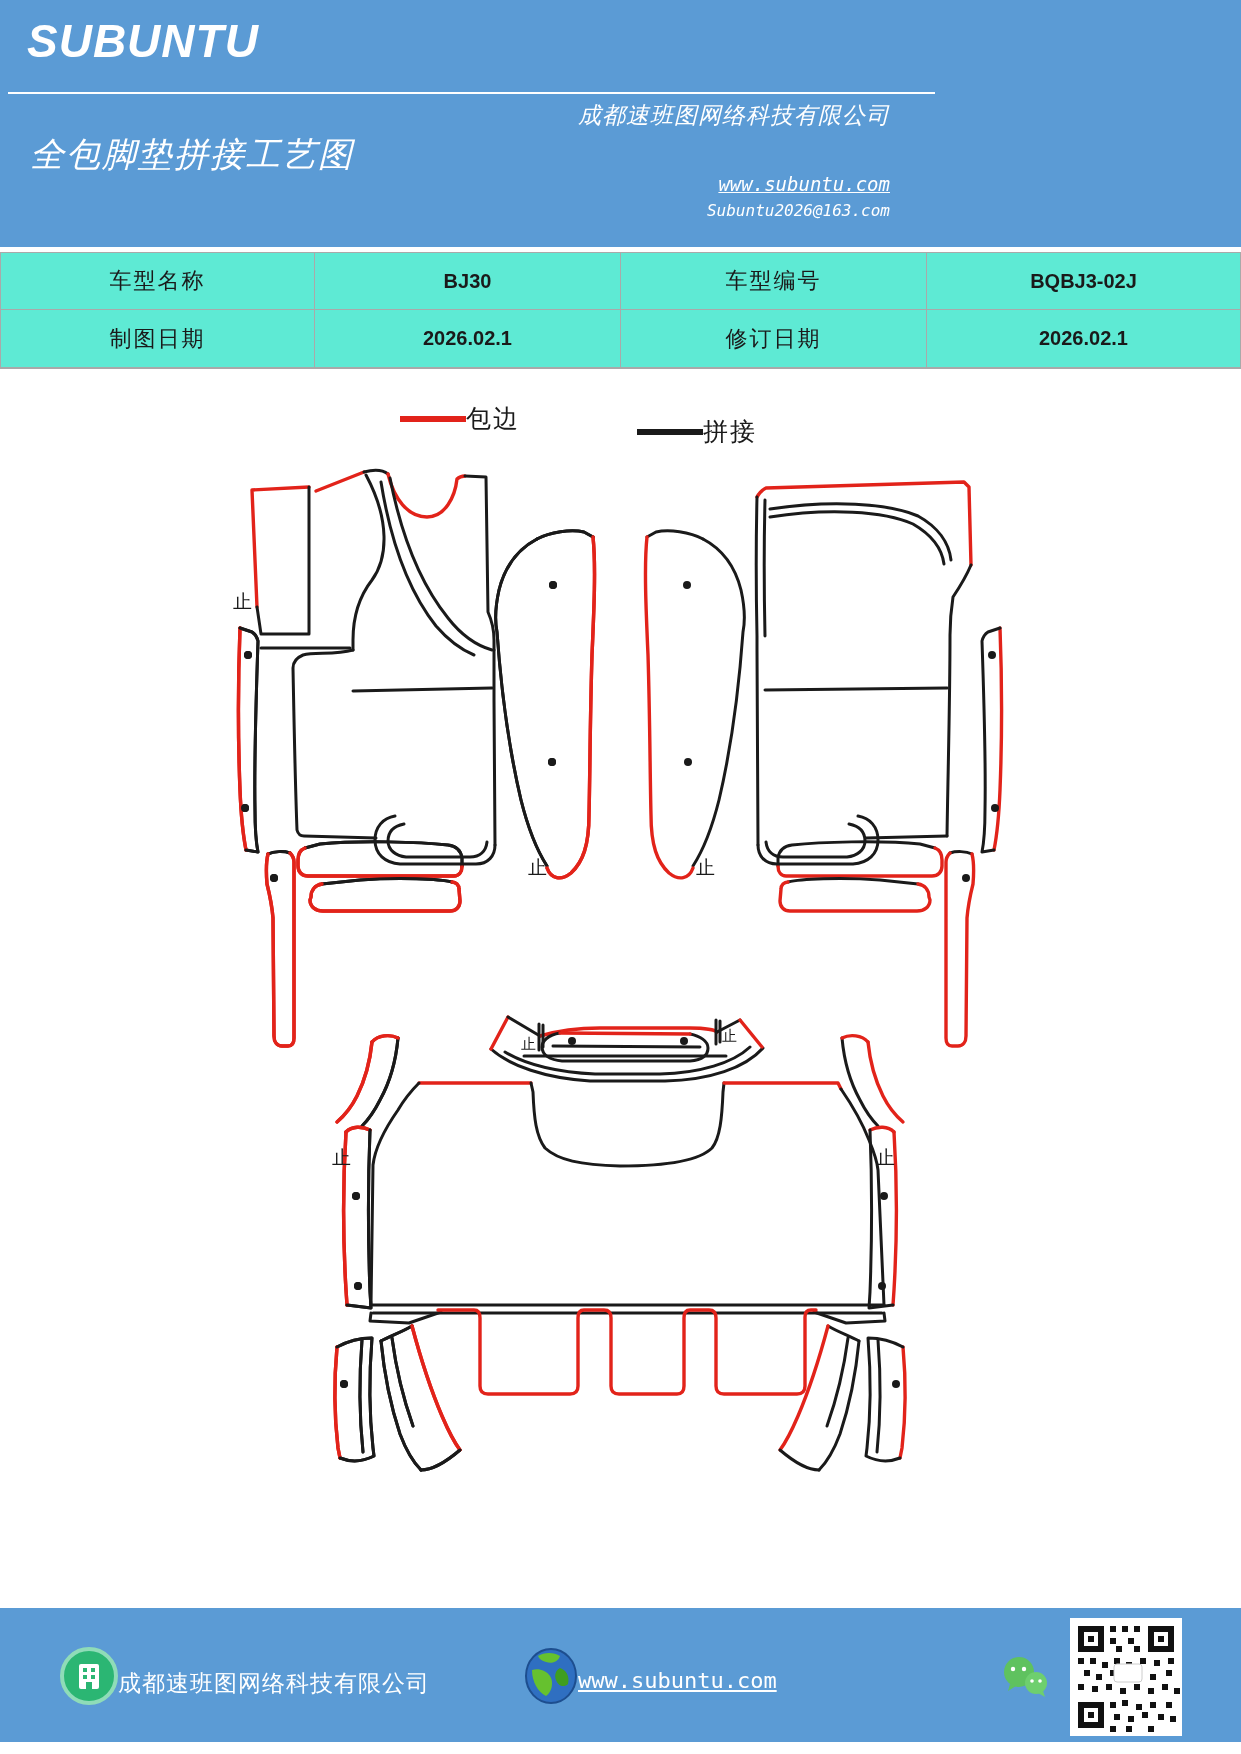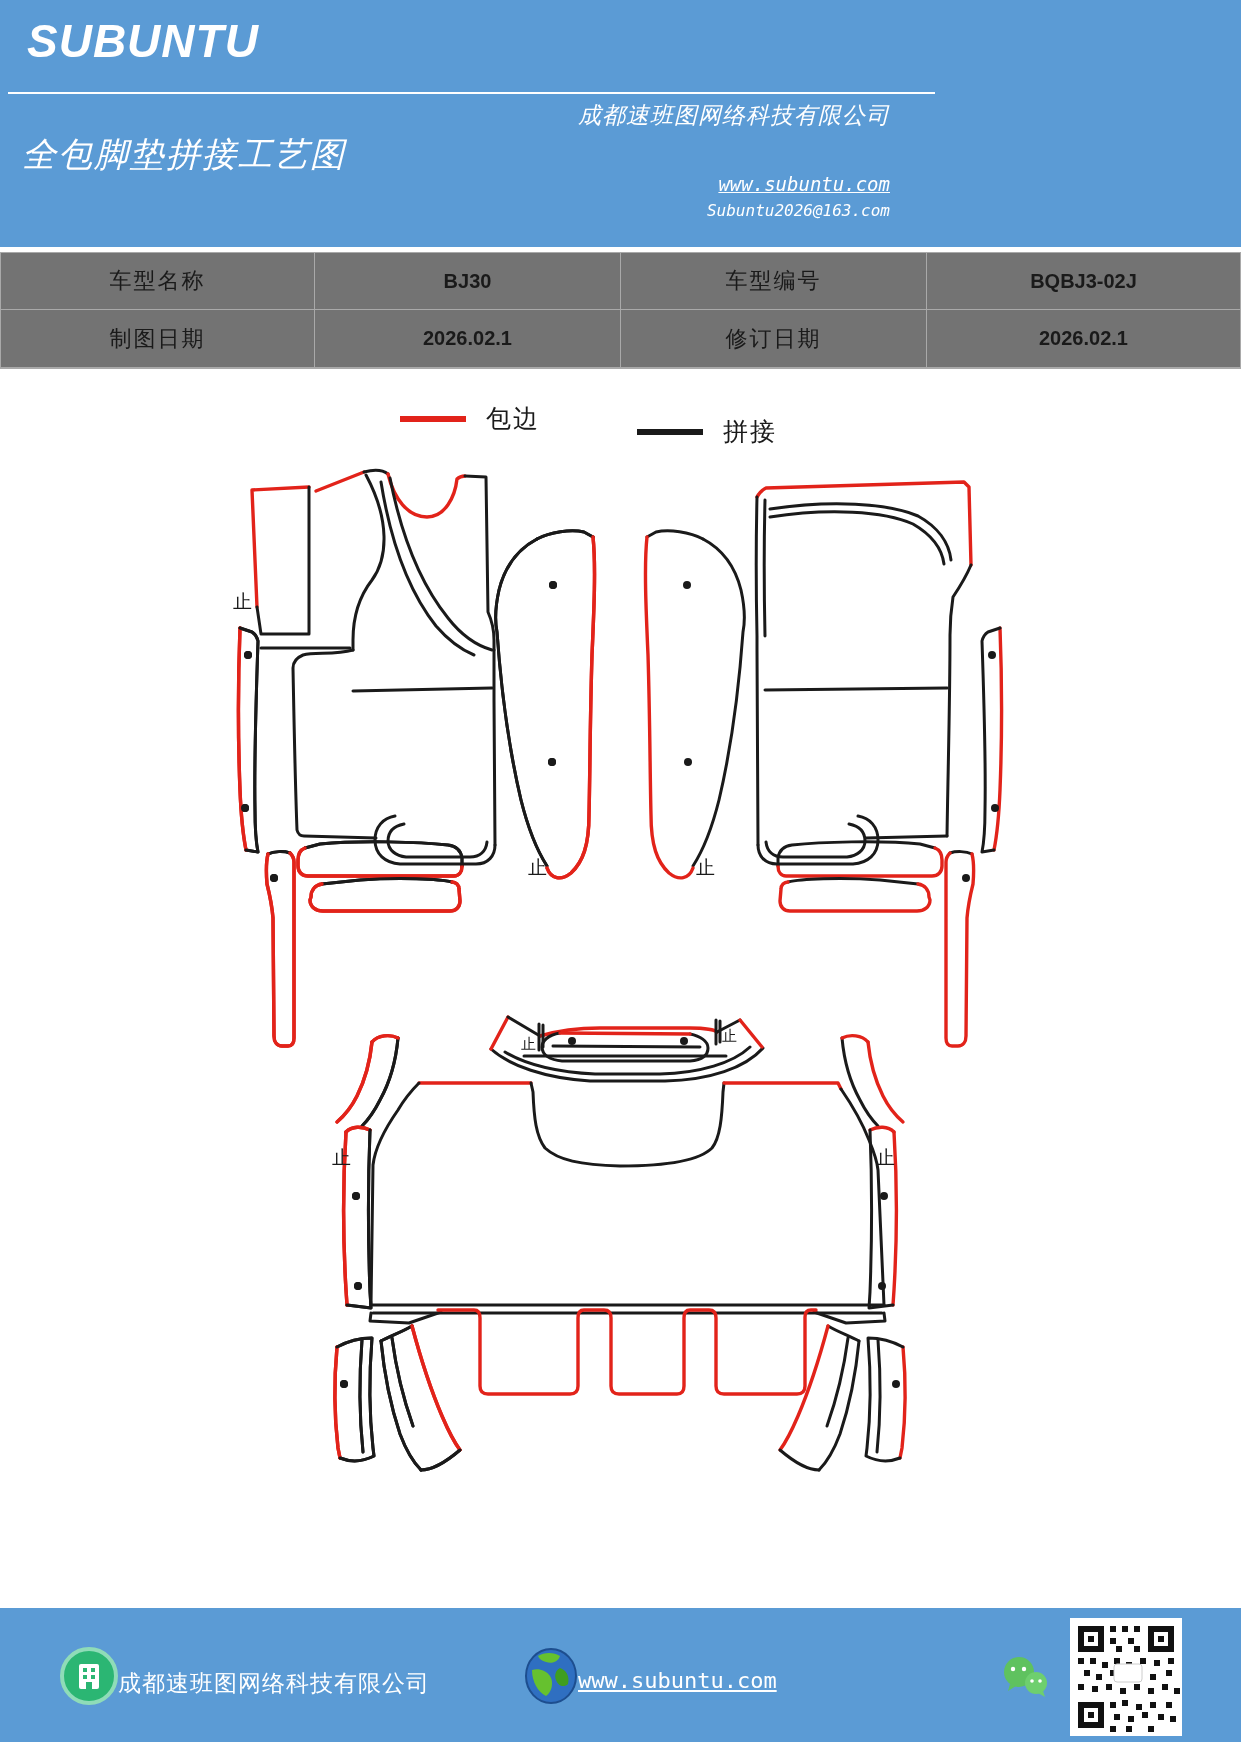--- a/index.html
+++ b/index.html
@@ -5,42 +5,42 @@
   html,body{margin:0;padding:0;}
   body{
     width:1241px;height:1754px;position:relative;overflow:hidden;
     background:#ffffff;font-family:"Liberation Sans",sans-serif;color:#1a1a1a;
   }
   
   .header{position:absolute;left:0;top:0;width:1241px;height:247px;background:#5b9bd5;font-style:italic;}
   .brand{position:absolute;left:27px;top:14px;font-size:46px;font-weight:bold;
          letter-spacing:1px;color:#ffffff;font-family:"Liberation Sans",sans-serif;}
   .header-rule{position:absolute;left:8px;top:92px;width:927px;height:2px;background:#ffffff;}
-  .page-title{position:absolute;left:22px;top:132px;font-size:34px;color:#ffffff;
+  .page-title{position:absolute;left:30px;top:132px;font-size:34px;color:#ffffff;
          font-family:"Liberation Serif","DejaVu Serif",serif;letter-spacing:2px;}
   .header-right{position:absolute;right:351px;top:100px;text-align:right;color:#ffffff;}
   .company-line{font-size:23px;font-family:"Liberation Serif","DejaVu Serif",serif;letter-spacing:1px;}
   .site-line{margin-top:42px;font-size:19px;font-family:"DejaVu Sans Mono",monospace;
          text-decoration:underline;cursor:pointer;}
   .mail-line{margin-top:6px;font-size:16px;font-family:"DejaVu Sans Mono",monospace;}
   .doc-type{position:absolute;right:40px;top:48px;font-size:86px;font-weight:bold;
          color:#ffffff;letter-spacing:5px;font-family:"Liberation Sans",sans-serif;}
   
   .info-table{position:absolute;left:0;top:252px;width:1239px;height:115px;
          display:grid;grid-template-columns:314px 306px 306px 313px;grid-template-rows:57px 58px;
-         border:1px solid #a9a9a9;background:#737373;}
+         border:1px solid #a9a9a9;background:#5eead4;}
   .info-cell{border-right:1px solid #a9a9a9;border-bottom:1px solid #a9a9a9;
          display:flex;align-items:center;justify-content:center;font-size:22px;}
   .info-cell:nth-child(4n){border-right:none;}
   .info-cell.lab{font-family:"Liberation Serif","DejaVu Serif",serif;letter-spacing:2px;}
   .info-cell.val{font-family:"Liberation Sans",sans-serif;font-weight:bold;font-size:20px;}
   
   .legend-item{position:absolute;display:flex;align-items:center;}
   .legend-swatch{width:66px;height:6px;}
-  .legend-label{margin-left:20px;font-size:25px;font-family:"Liberation Serif","DejaVu Serif",serif;letter-spacing:2px;}
+  .legend-label{margin-left:0;font-size:25px;font-family:"Liberation Serif","DejaVu Serif",serif;letter-spacing:2px;}
   #legend-binding{left:400px;top:402px;}
   #legend-splicing{left:637px;top:415px;}
   
   .drawing{position:absolute;left:0;top:420px;}
   .k{stroke:#1a1a1a;stroke-width:3;fill:none;stroke-linecap:round;stroke-linejoin:round;}
   .r{stroke:#e2231a;stroke-width:3.4;fill:none;stroke-linecap:round;stroke-linejoin:round;}
   .dot{fill:#1a1a1a;stroke:none;}
   .stopm{font-family:"Liberation Serif","DejaVu Serif",serif;fill:#1a1a1a;font-size:19px;}
   .stopm.small{font-size:15px;}
   

